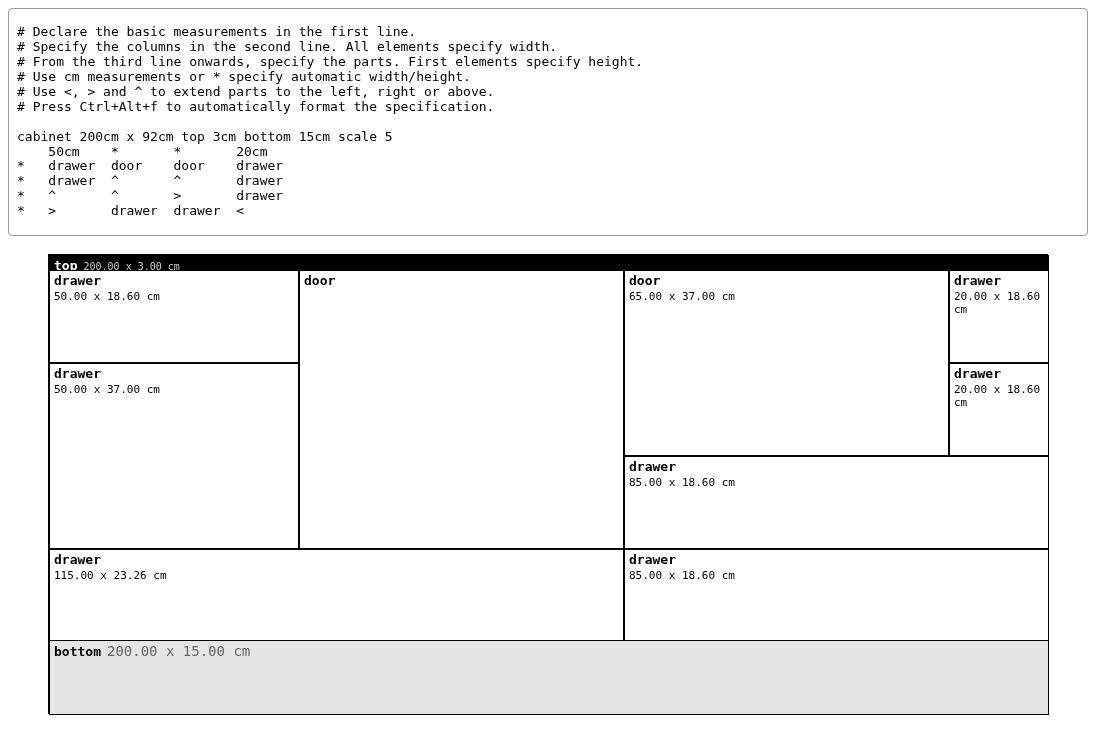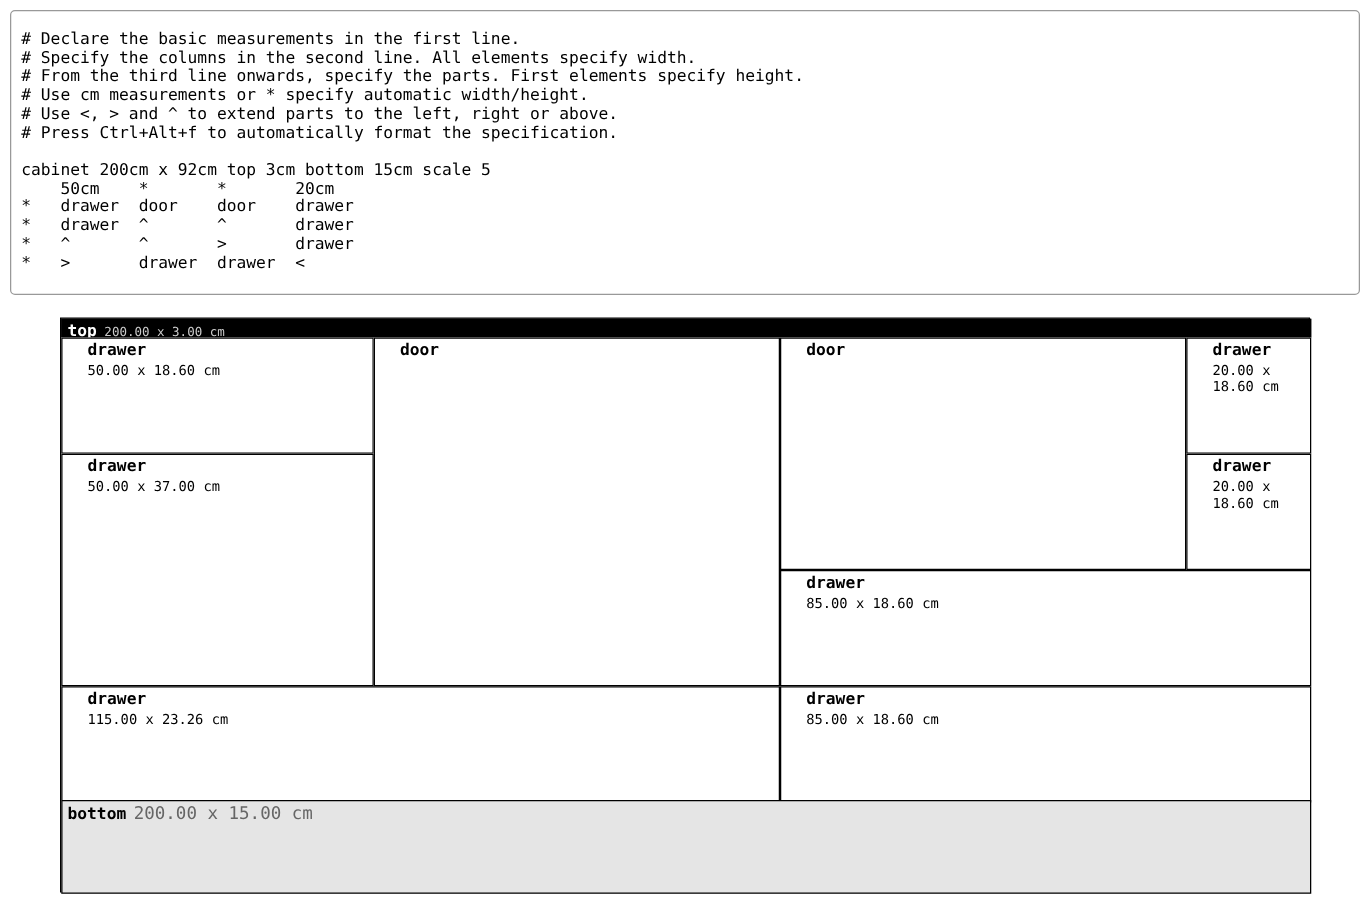--- a/index.html
+++ b/index.html
@@ -29,21 +29,21 @@
     .cabinet {
       position: relative;
       width: 1000px;
       height: 460px;
       border: 1px solid #000;
       background: #fff;
     }
     .part {
       position: absolute;
       border: 1px solid #000;
-      padding: 2px 20px;
+      padding: 2px 4px;
       background: #fff;
     }
     .part-title {
       font-weight: bold;
       font-size: 13px;
       display: block;
     }
     .part-dims {
       font-size: 11px;
       display: block;
@@ -105,20 +105,21 @@
       <div class="top-bar" style="left: 0px; top: 0px; width: 1000px; height: 15px;"><span class="part-title">top</span><span class="part-dims">200.00 x 3.00 cm</span></div>
       <div class="part" style="left: 0px; top: 15px; width: 250px; height: 93px;">
         <span class="part-title">drawer</span>
         <span class="part-dims">50.00 x 18.60 cm</span>
       </div>
       <div class="part" style="left: 250px; top: 15px; width: 325px; height: 279px;">
         <span class="part-title">door</span>
       </div>
       <div class="part" style="left: 575px; top: 15px; width: 325px; height: 186px;">
         <span class="part-title">door</span>
+        <span class="part-dims">65.00 x 37.00 cm</span>
       </div>
       <div class="part" style="left: 900px; top: 15px; width: 100px; height: 93px;">
         <span class="part-title">drawer</span>
         <span class="part-dims">20.00 x 18.60 cm</span>
       </div>
       <div class="part" style="left: 0px; top: 108px; width: 250px; height: 186px;">
         <span class="part-title">drawer</span>
         <span class="part-dims">50.00 x 37.00 cm</span>
       </div>
       <div class="part" style="left: 900px; top: 108px; width: 100px; height: 93px;">

